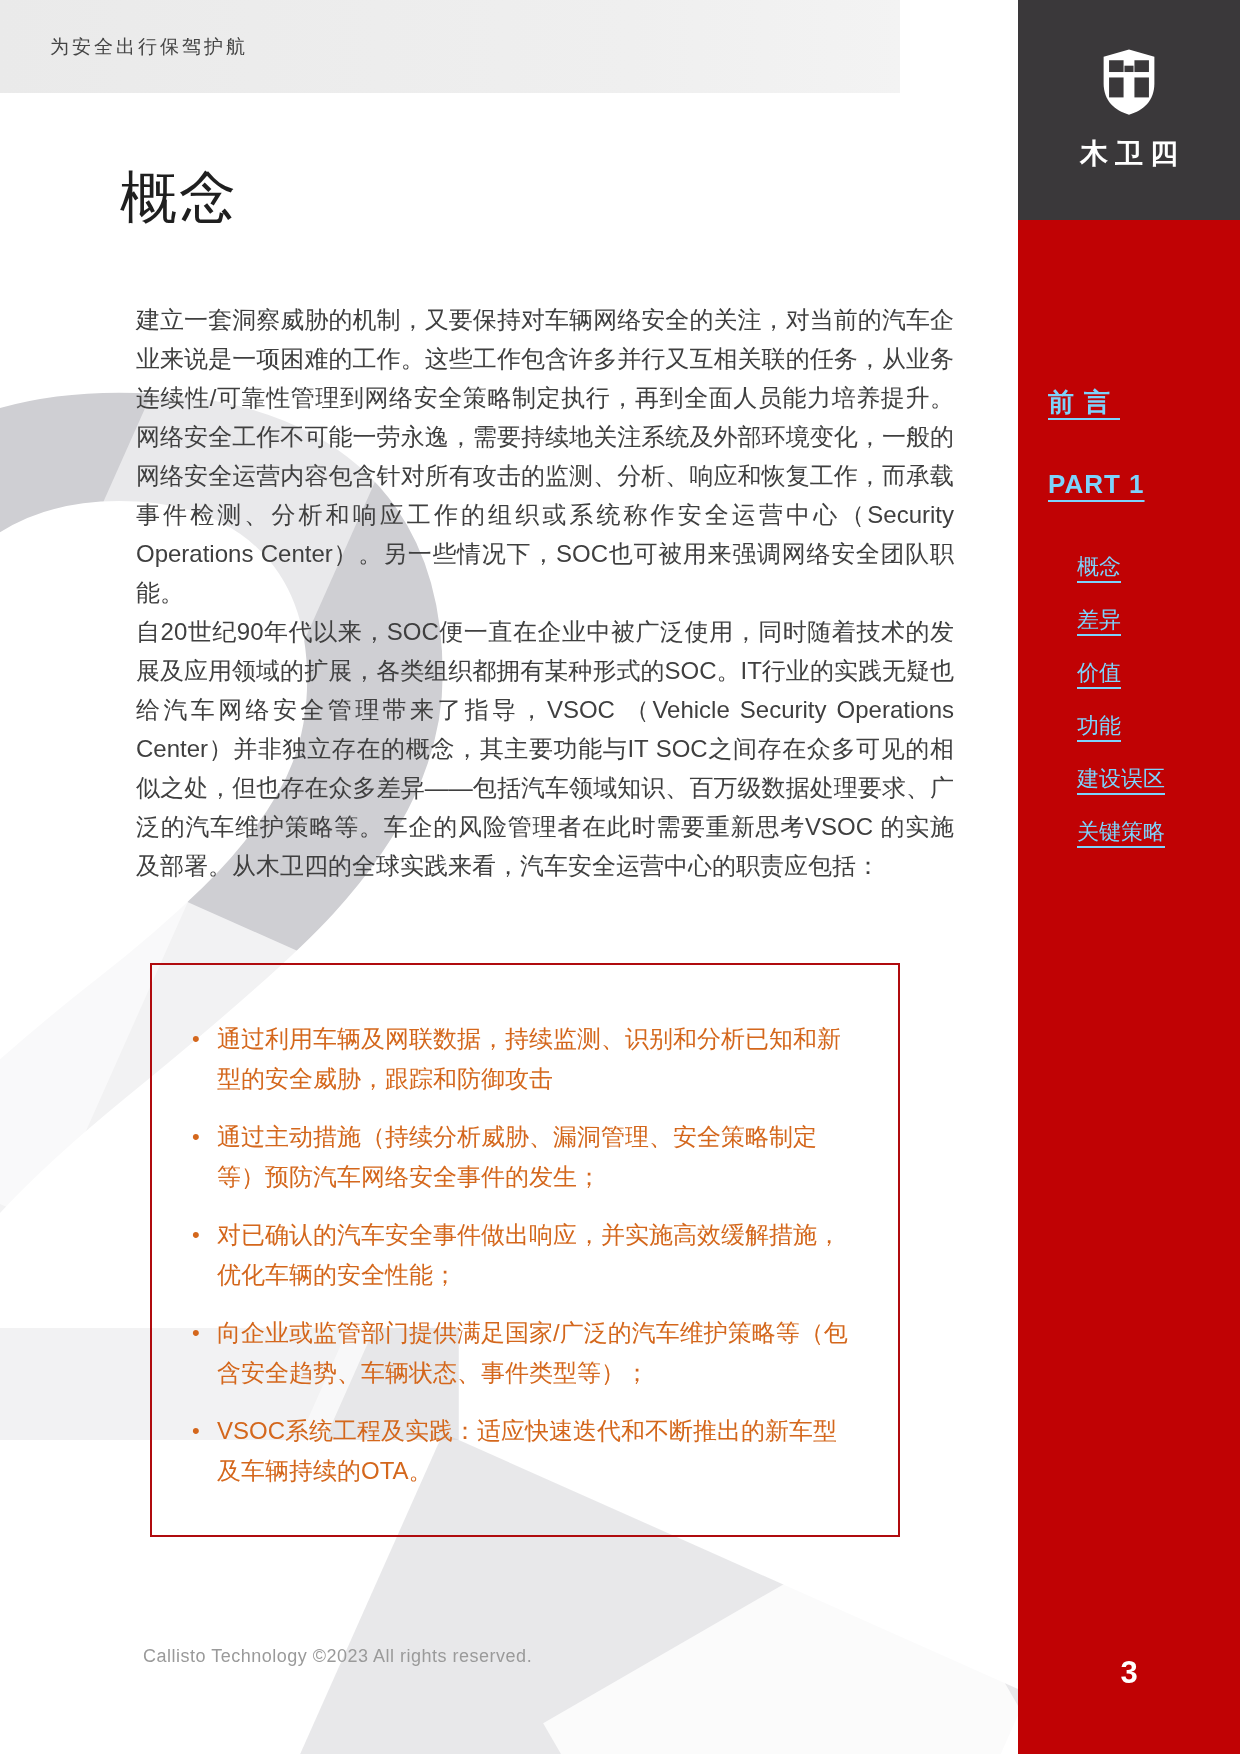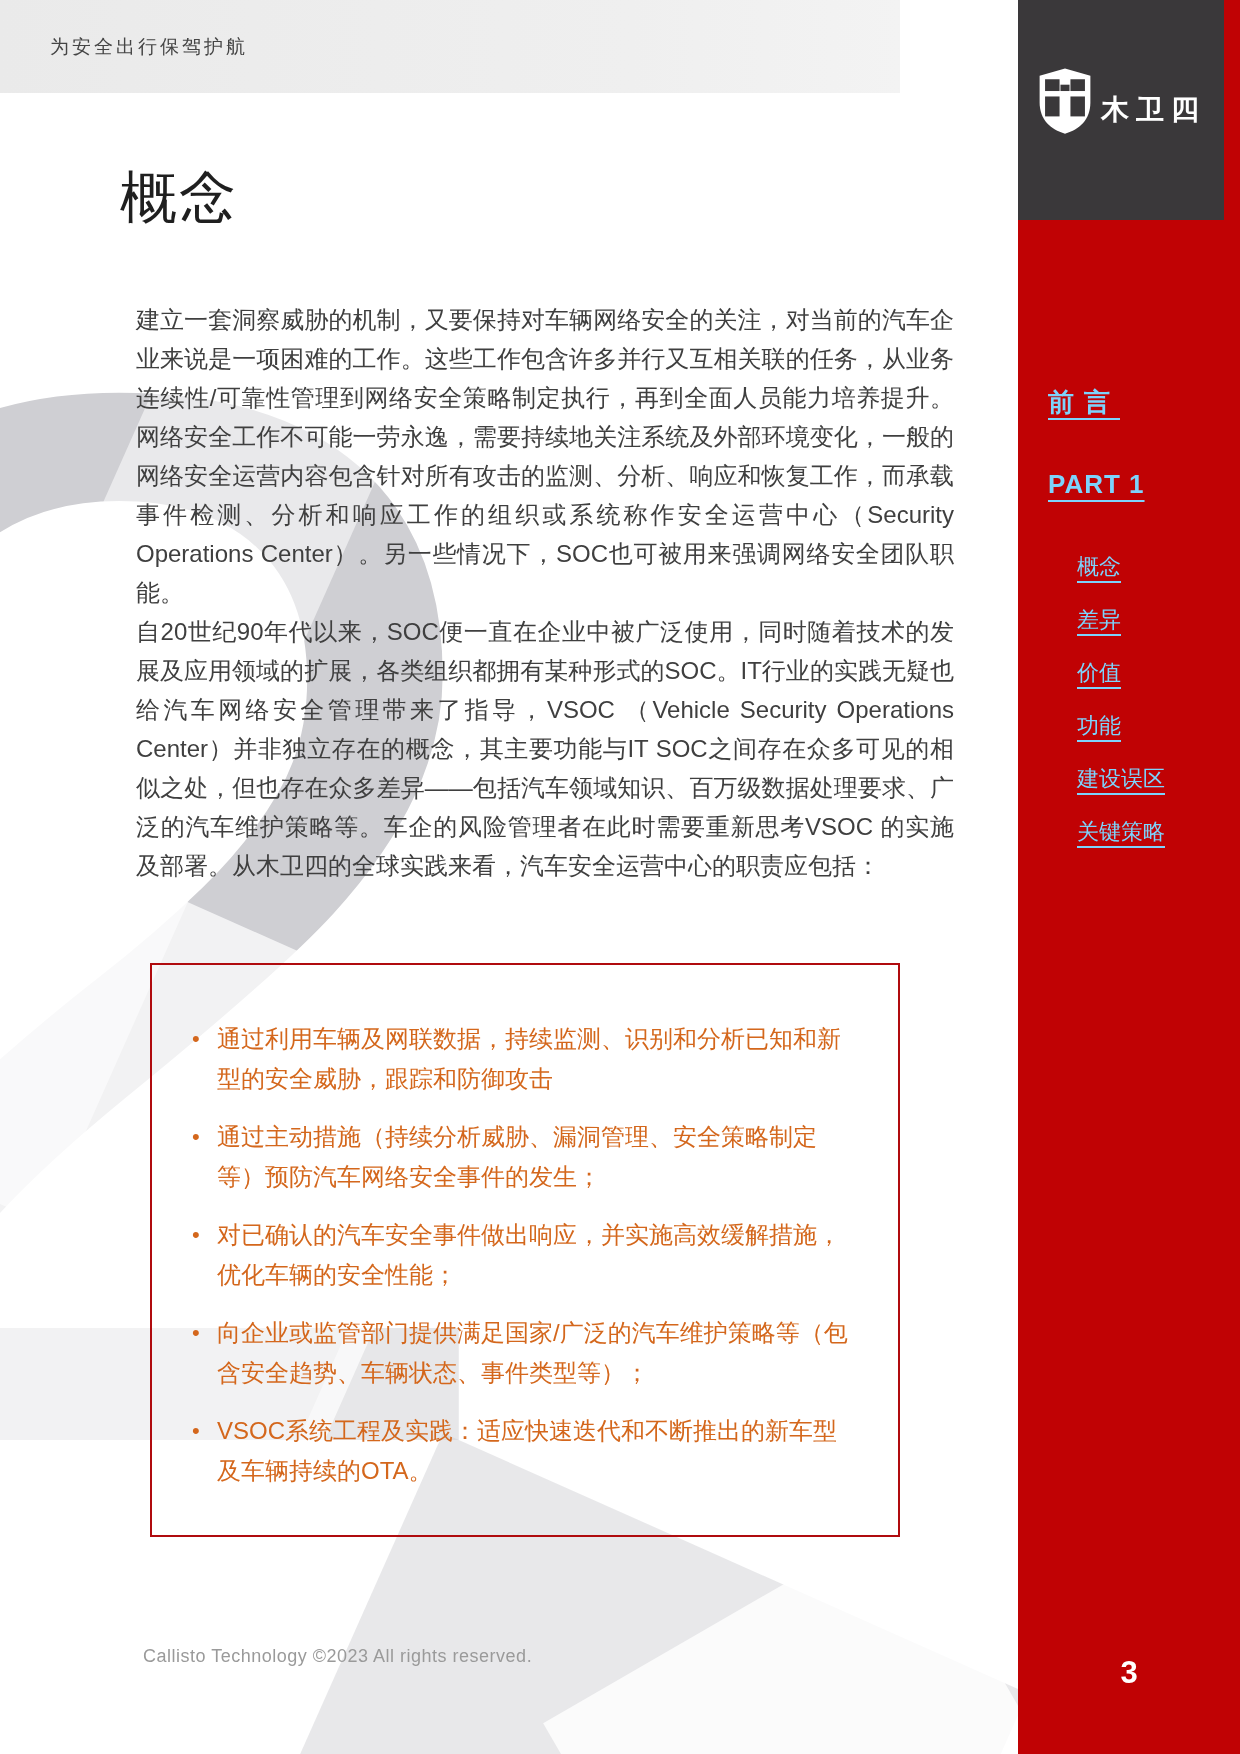--- a/index.html
+++ b/index.html
@@ -79,23 +79,23 @@
     position:absolute; left:143px; top:1646px;
     font-size:18px; color:#9a9a9a; letter-spacing:0.5px;
   }
 
   
   .sidebar {
     position:absolute; left:1018px; top:0; width:222px; height:1754px;
     background:#c00204;
   }
   .logo-box {
-    position:absolute; left:0; top:0; width:206px; height:220px;
+    position:absolute; left:0; top:0; width:222px; height:220px;
     background:#3a383a;
-    display:flex; flex-direction:row; align-items:center; justify-content:center;
+    display:flex; flex-direction:column; align-items:center; justify-content:center;
   }
   .logo-shield { width:58px; height:70px; margin-bottom:18px; }
   .logo-wordmark {
     color:#ffffff; font-size:28px; font-weight:700; letter-spacing:7px;
     padding-left:7px; 
   }
 
   .side-nav { position:absolute; left:30px; top:385px; width:180px; }
   .side-nav a {
     display:block; color:#7dd3fc; text-decoration:underline;

